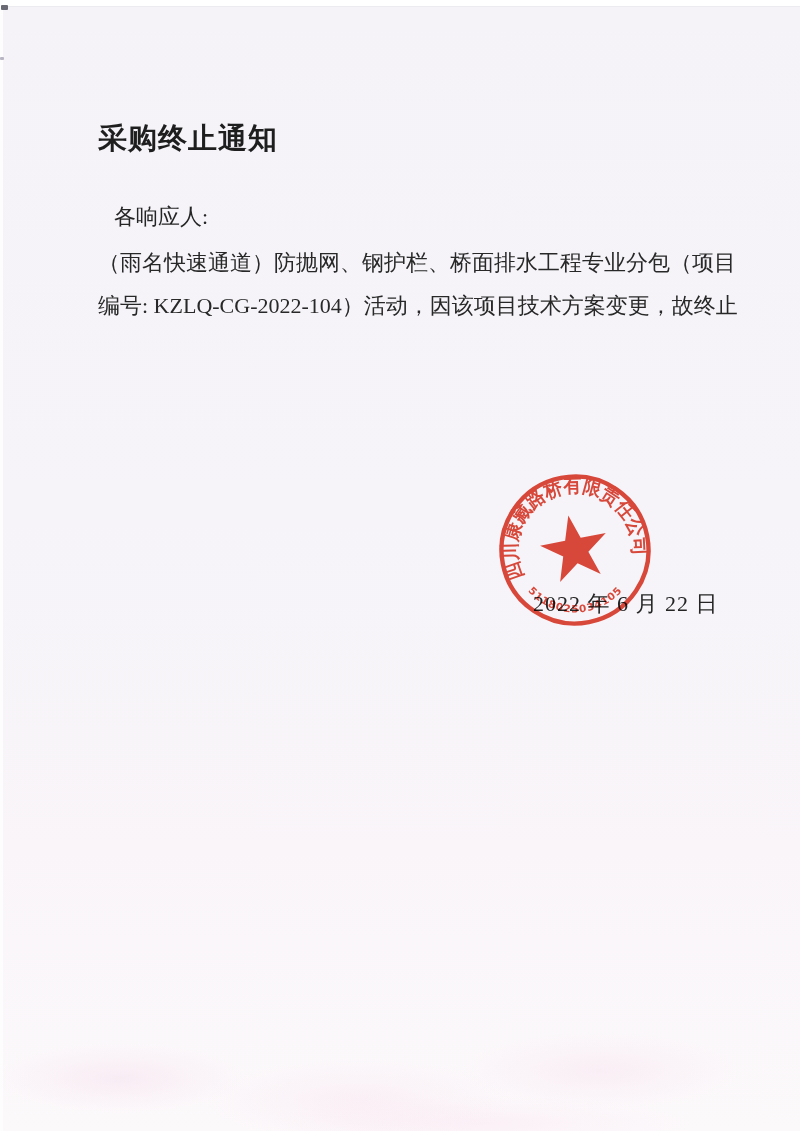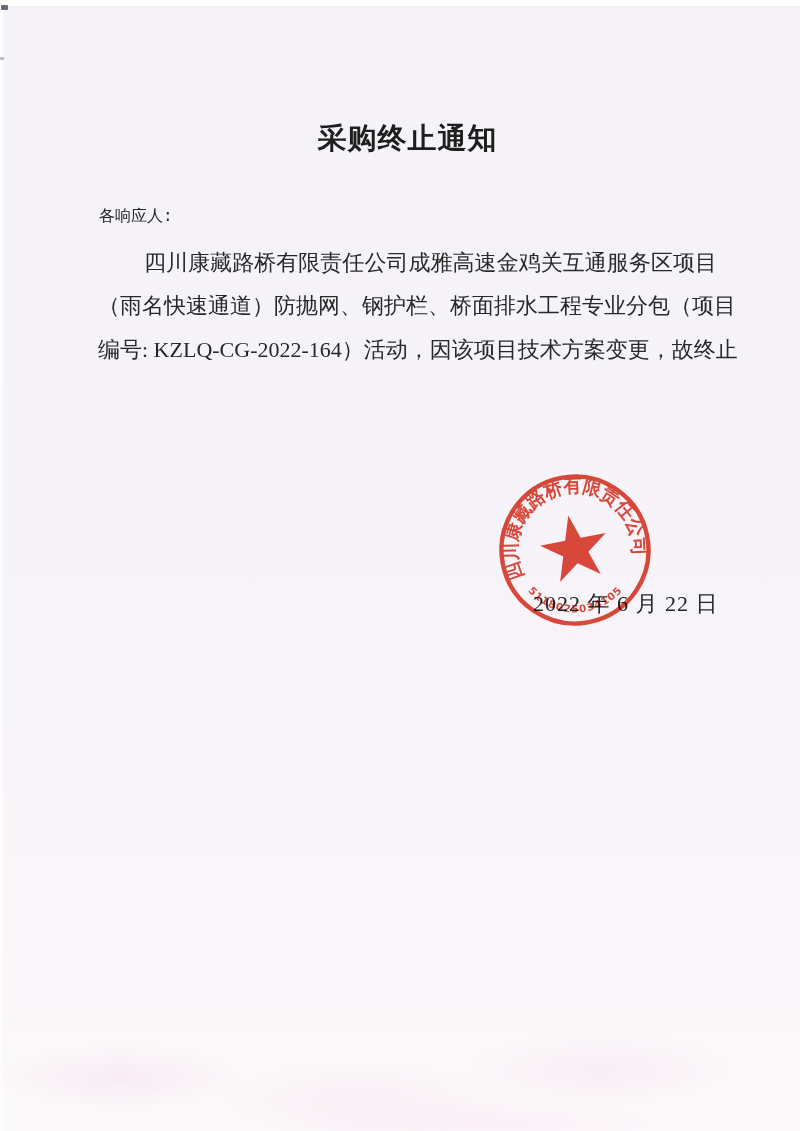--- a/index.html
+++ b/index.html
@@ -25,25 +25,25 @@
     position:absolute;left:0;top:980px;width:800px;height:151px;pointer-events:none;
     background:
       radial-gradient(ellipse 180px 50px at 15% 65%, rgba(246,226,238,.55), transparent 70%),
       radial-gradient(ellipse 220px 60px at 45% 80%, rgba(248,230,240,.5), transparent 70%),
       radial-gradient(ellipse 200px 55px at 75% 60%, rgba(247,228,239,.5), transparent 70%),
       radial-gradient(ellipse 300px 40px at 60% 95%, rgba(250,234,243,.6), transparent 70%);
   }
 
   .doc-title{
     position:absolute;left:98px;top:116px;width:619px;height:44px;
-    text-align:center;font-size:29px;font-weight:700;letter-spacing:1px;
+    text-align:left;font-size:29px;font-weight:700;letter-spacing:1px;
     color:#1e1e1e;line-height:44px;
   }
   .salutation{
-    position:absolute;left:99px;top:196px;font-size:16px;line-height:42px;color:#252525;font-family:Liberation Mono, monospace;
+    position:absolute;left:114px;top:196px;font-size:22px;line-height:42px;color:#252525;
   }
   .body-par{
     position:absolute;left:98px;top:241px;width:619px;font-size:22px;color:#282828;
   }
   .body-line{
     height:43.4px;line-height:43.4px;
     text-align:justify;text-align-last:justify;
     white-space:nowrap;
   }
   .body-line.first{padding-left:46px;}
@@ -83,23 +83,22 @@
   <div class="left-scan-edge"></div>
   <div class="mark-a"></div>
   <div class="mark-b"></div>
   <div class="bottom-mottle"></div>
 
   <div class="doc-title">采购终止通知</div>
 
   <div class="salutation">各响应人:</div>
 
   <div class="body-par">
-    <div class="body-line first">四川康藏路桥有限责任公司成雅高速金鸡关互通服务区项目</div>
     <div class="body-line">（雨名快速通道）防抛网、钢护栏、桥面排水工程专业分包（项目</div>
-    <div class="body-line">编号: KZLQ-CG-2022-164）活动，因该项目技术方案变更，故终止</div>
+    <div class="body-line">编号: KZLQ-CG-2022-104）活动，因该项目技术方案变更，故终止</div>
   </div>
 
 
   <div class="date-line">2022 年 6 月 22 日</div>
 
   <div class="seal">
     <svg viewBox="0 0 200 200">
       <g transform="rotate(-11 100 100)">
         <defs>
           <path id="arc-top" d="M 36.9 119.3 A 66 66 0 1 1 163.1 119.3" fill="none"></path>

